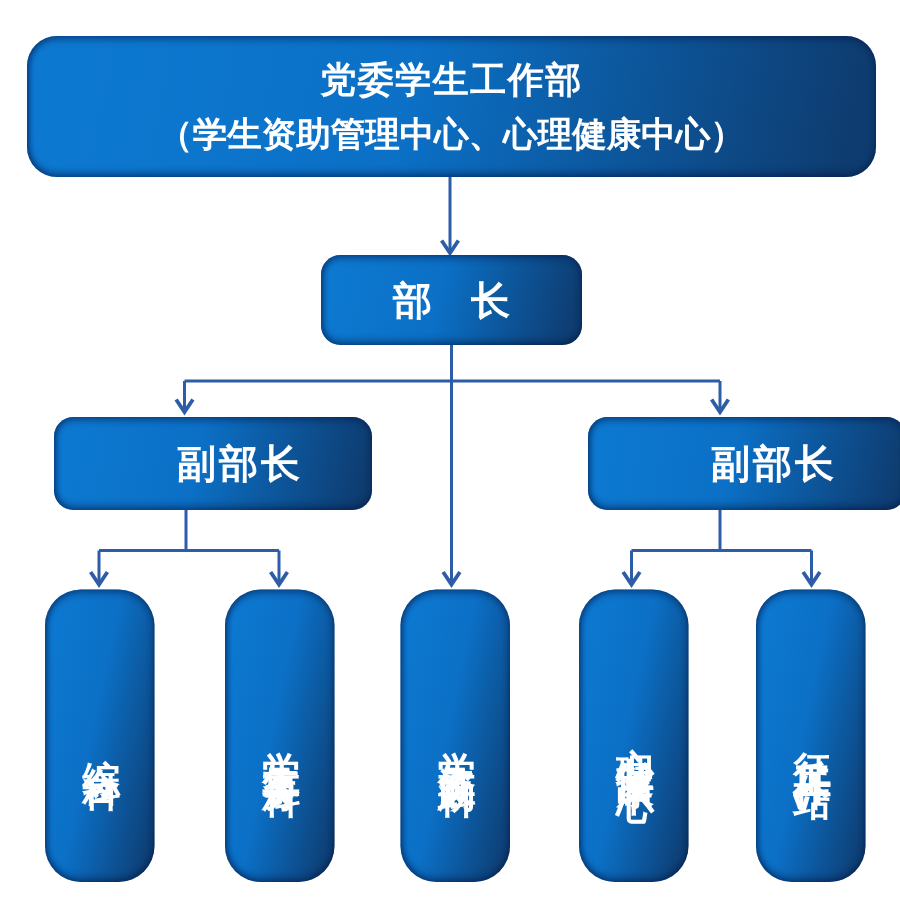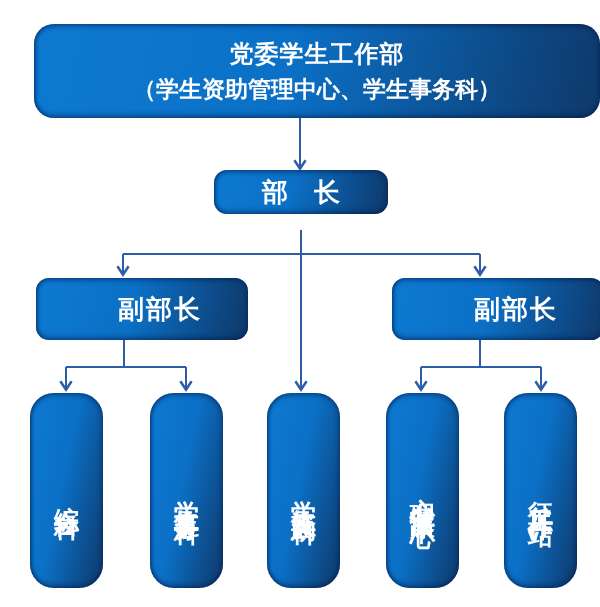--- a/index.html
+++ b/index.html
@@ -30,38 +30,38 @@
       inset 2px 0 3px rgba(8, 26, 74, 0.28),
       inset 0 -3px 5px rgba(6, 20, 60, 0.40);
     color: #ffffff;
     display: flex;
     align-items: center;
     justify-content: center;
     text-align: center;
     font-weight: bold;
   }
   .root-box {
-    left: 34px; top: 24px;
+    left: 18px; top: 24px;
     width: 566px; height: 94px;
     border-radius: 20px;
     flex-direction: column;
     gap: 10px;
   }
   .root-title {
     font-size: 24px;
     line-height: 26px;
     letter-spacing: 1px;
   }
   .root-subtitle {
     font-size: 23px;
     line-height: 25px;
   }
   .minister-box {
     left: 214px; top: 170px;
-    width: 174px; height: 44px;
+    width: 174px; height: 60px;
     border-radius: 13px;
     font-size: 26px;
   }
   .deputy-box {
     top: 278px;
     width: 176px; height: 62px;
     border-radius: 13px;
     font-size: 26px;
     letter-spacing: 2px;
     padding-left: 36px;
@@ -117,21 +117,21 @@
 
       <line x1="480" y1="340" x2="480" y2="367"></line>
       <line x1="421" y1="367" x2="541" y2="367"></line>
       <line x1="421" y1="367" x2="421" y2="389" marker-end="url(#arrow)"></line>
       <line x1="541" y1="367" x2="541" y2="389" marker-end="url(#arrow)"></line>
     </g>
   </svg>
 
   <div class="box root-box">
     <div class="root-title">党委学生工作部</div>
-    <div class="root-subtitle">（学生资助管理中心、学生事务科）</div>
+    <div class="root-subtitle">（学生资助管理中心、心理健康中心）</div>
   </div>
 
   <div class="box minister-box">
     <span>部　长</span>
   </div>
 
   <div class="box deputy-box deputy-left">
     <span>副部长</span>
   </div>
 

